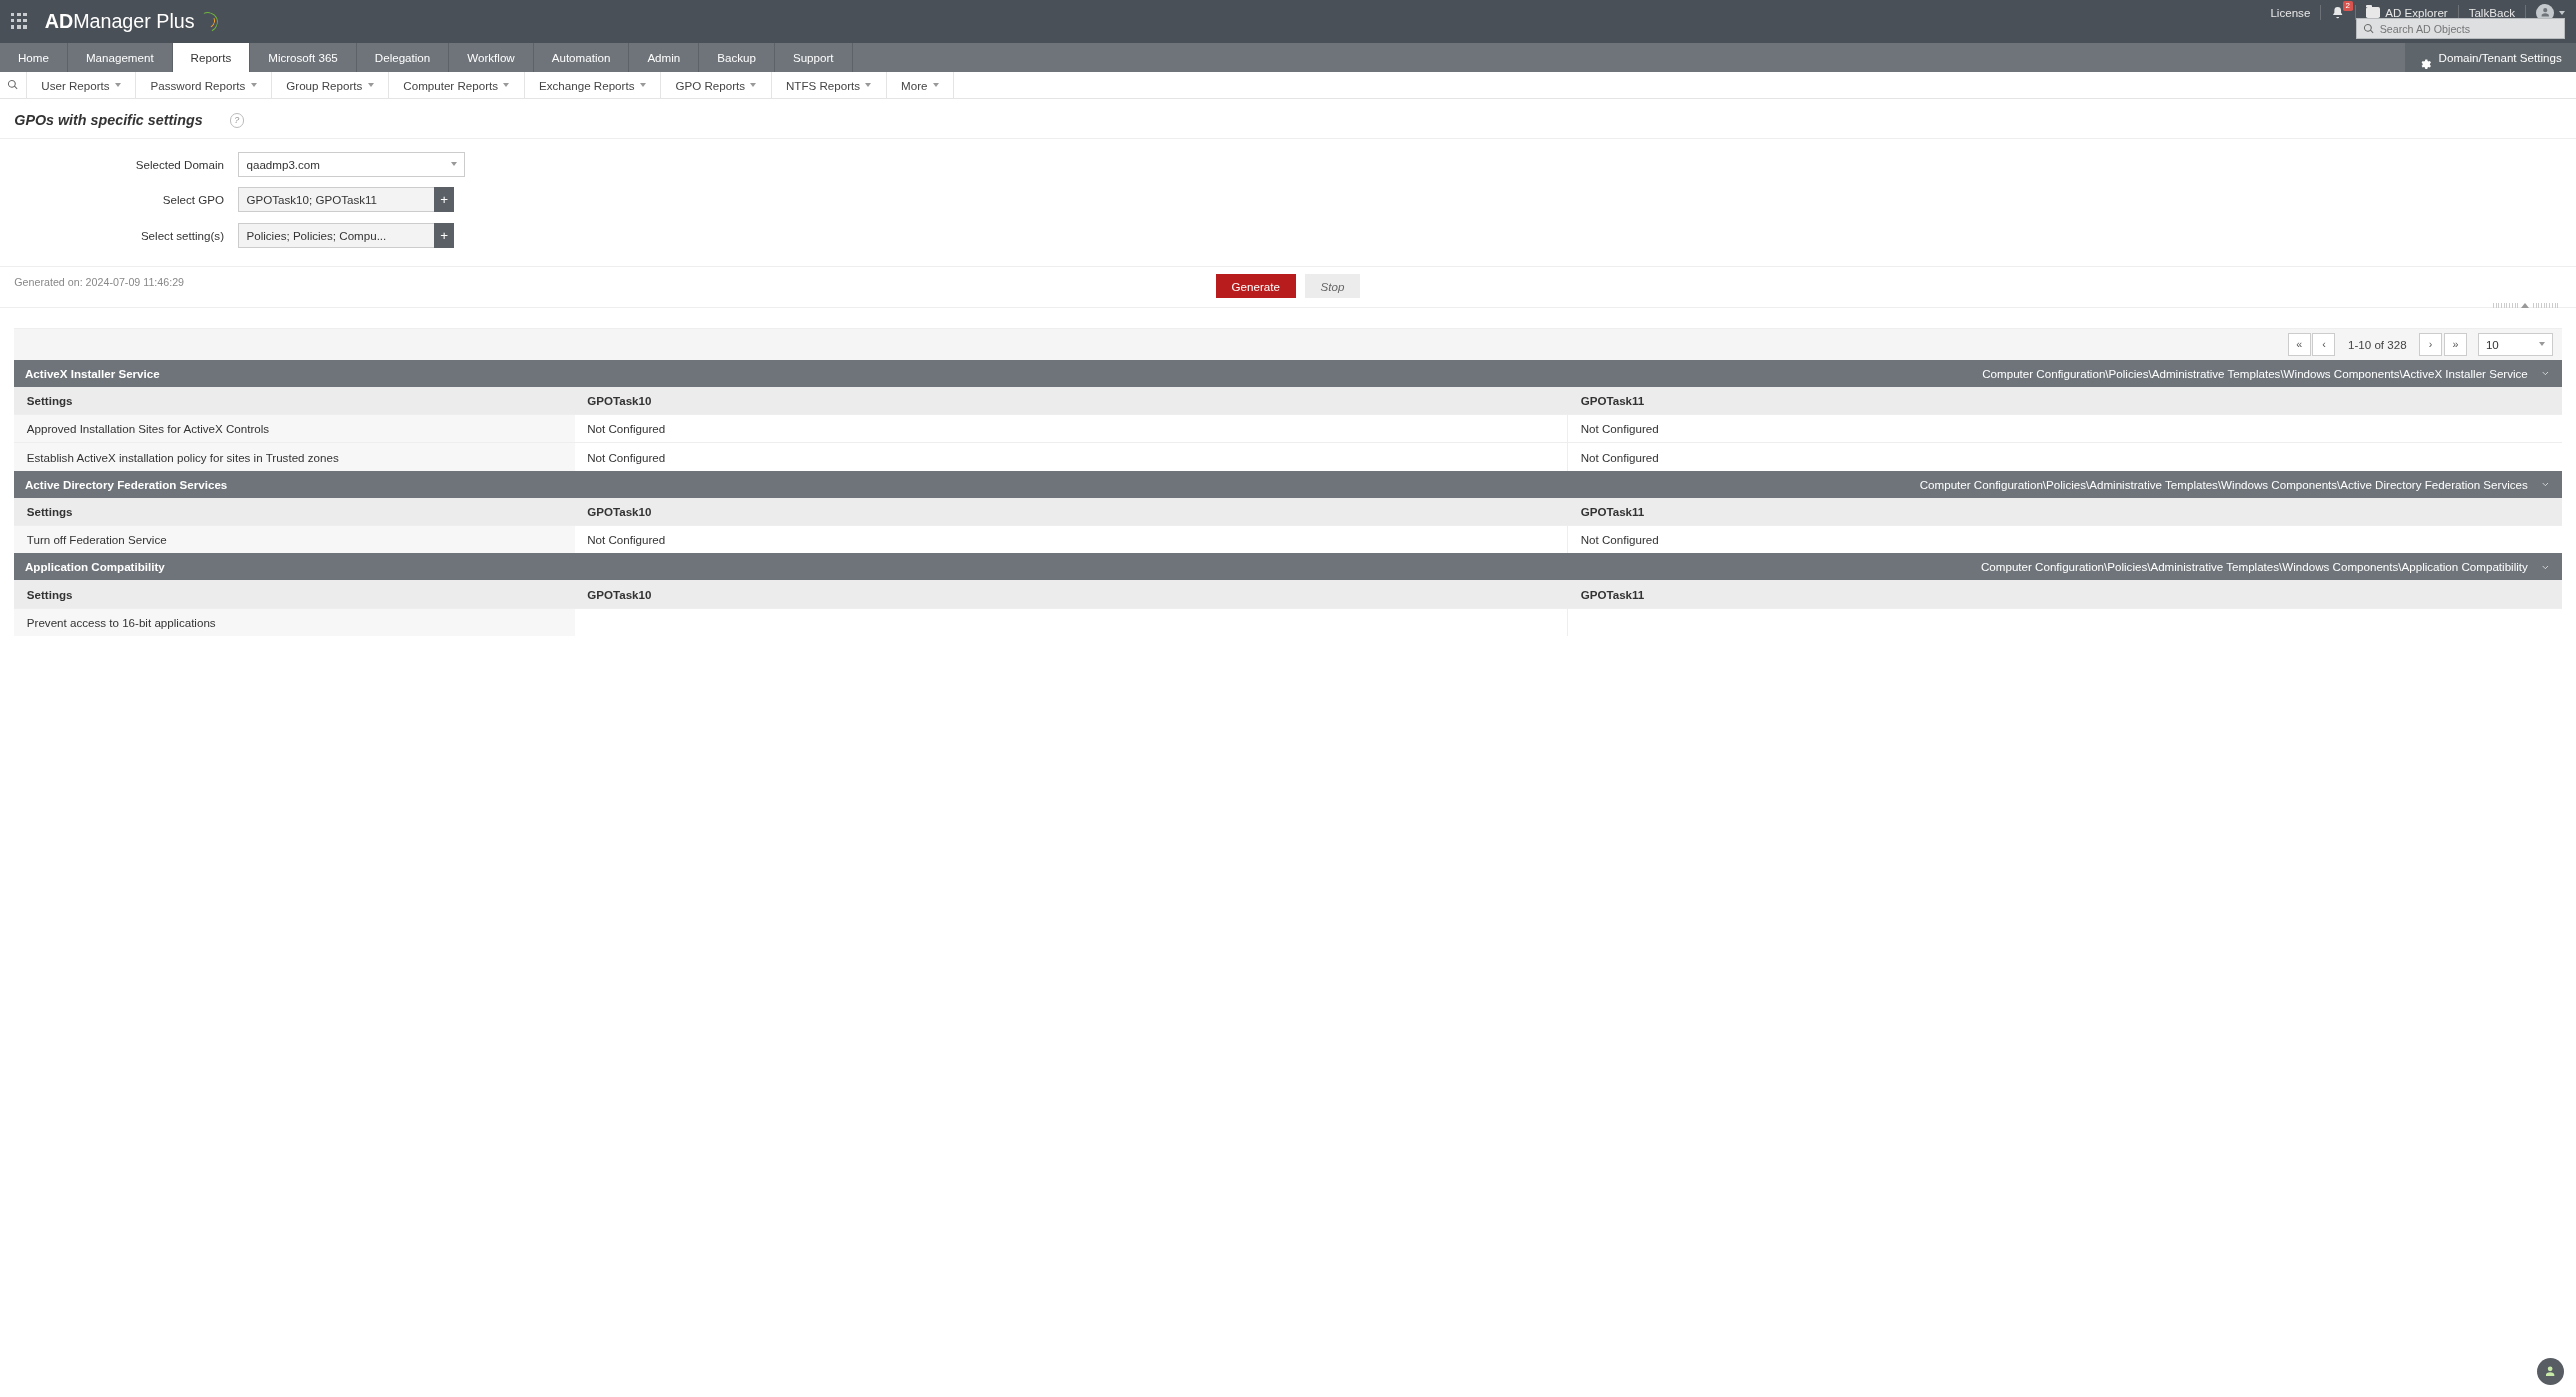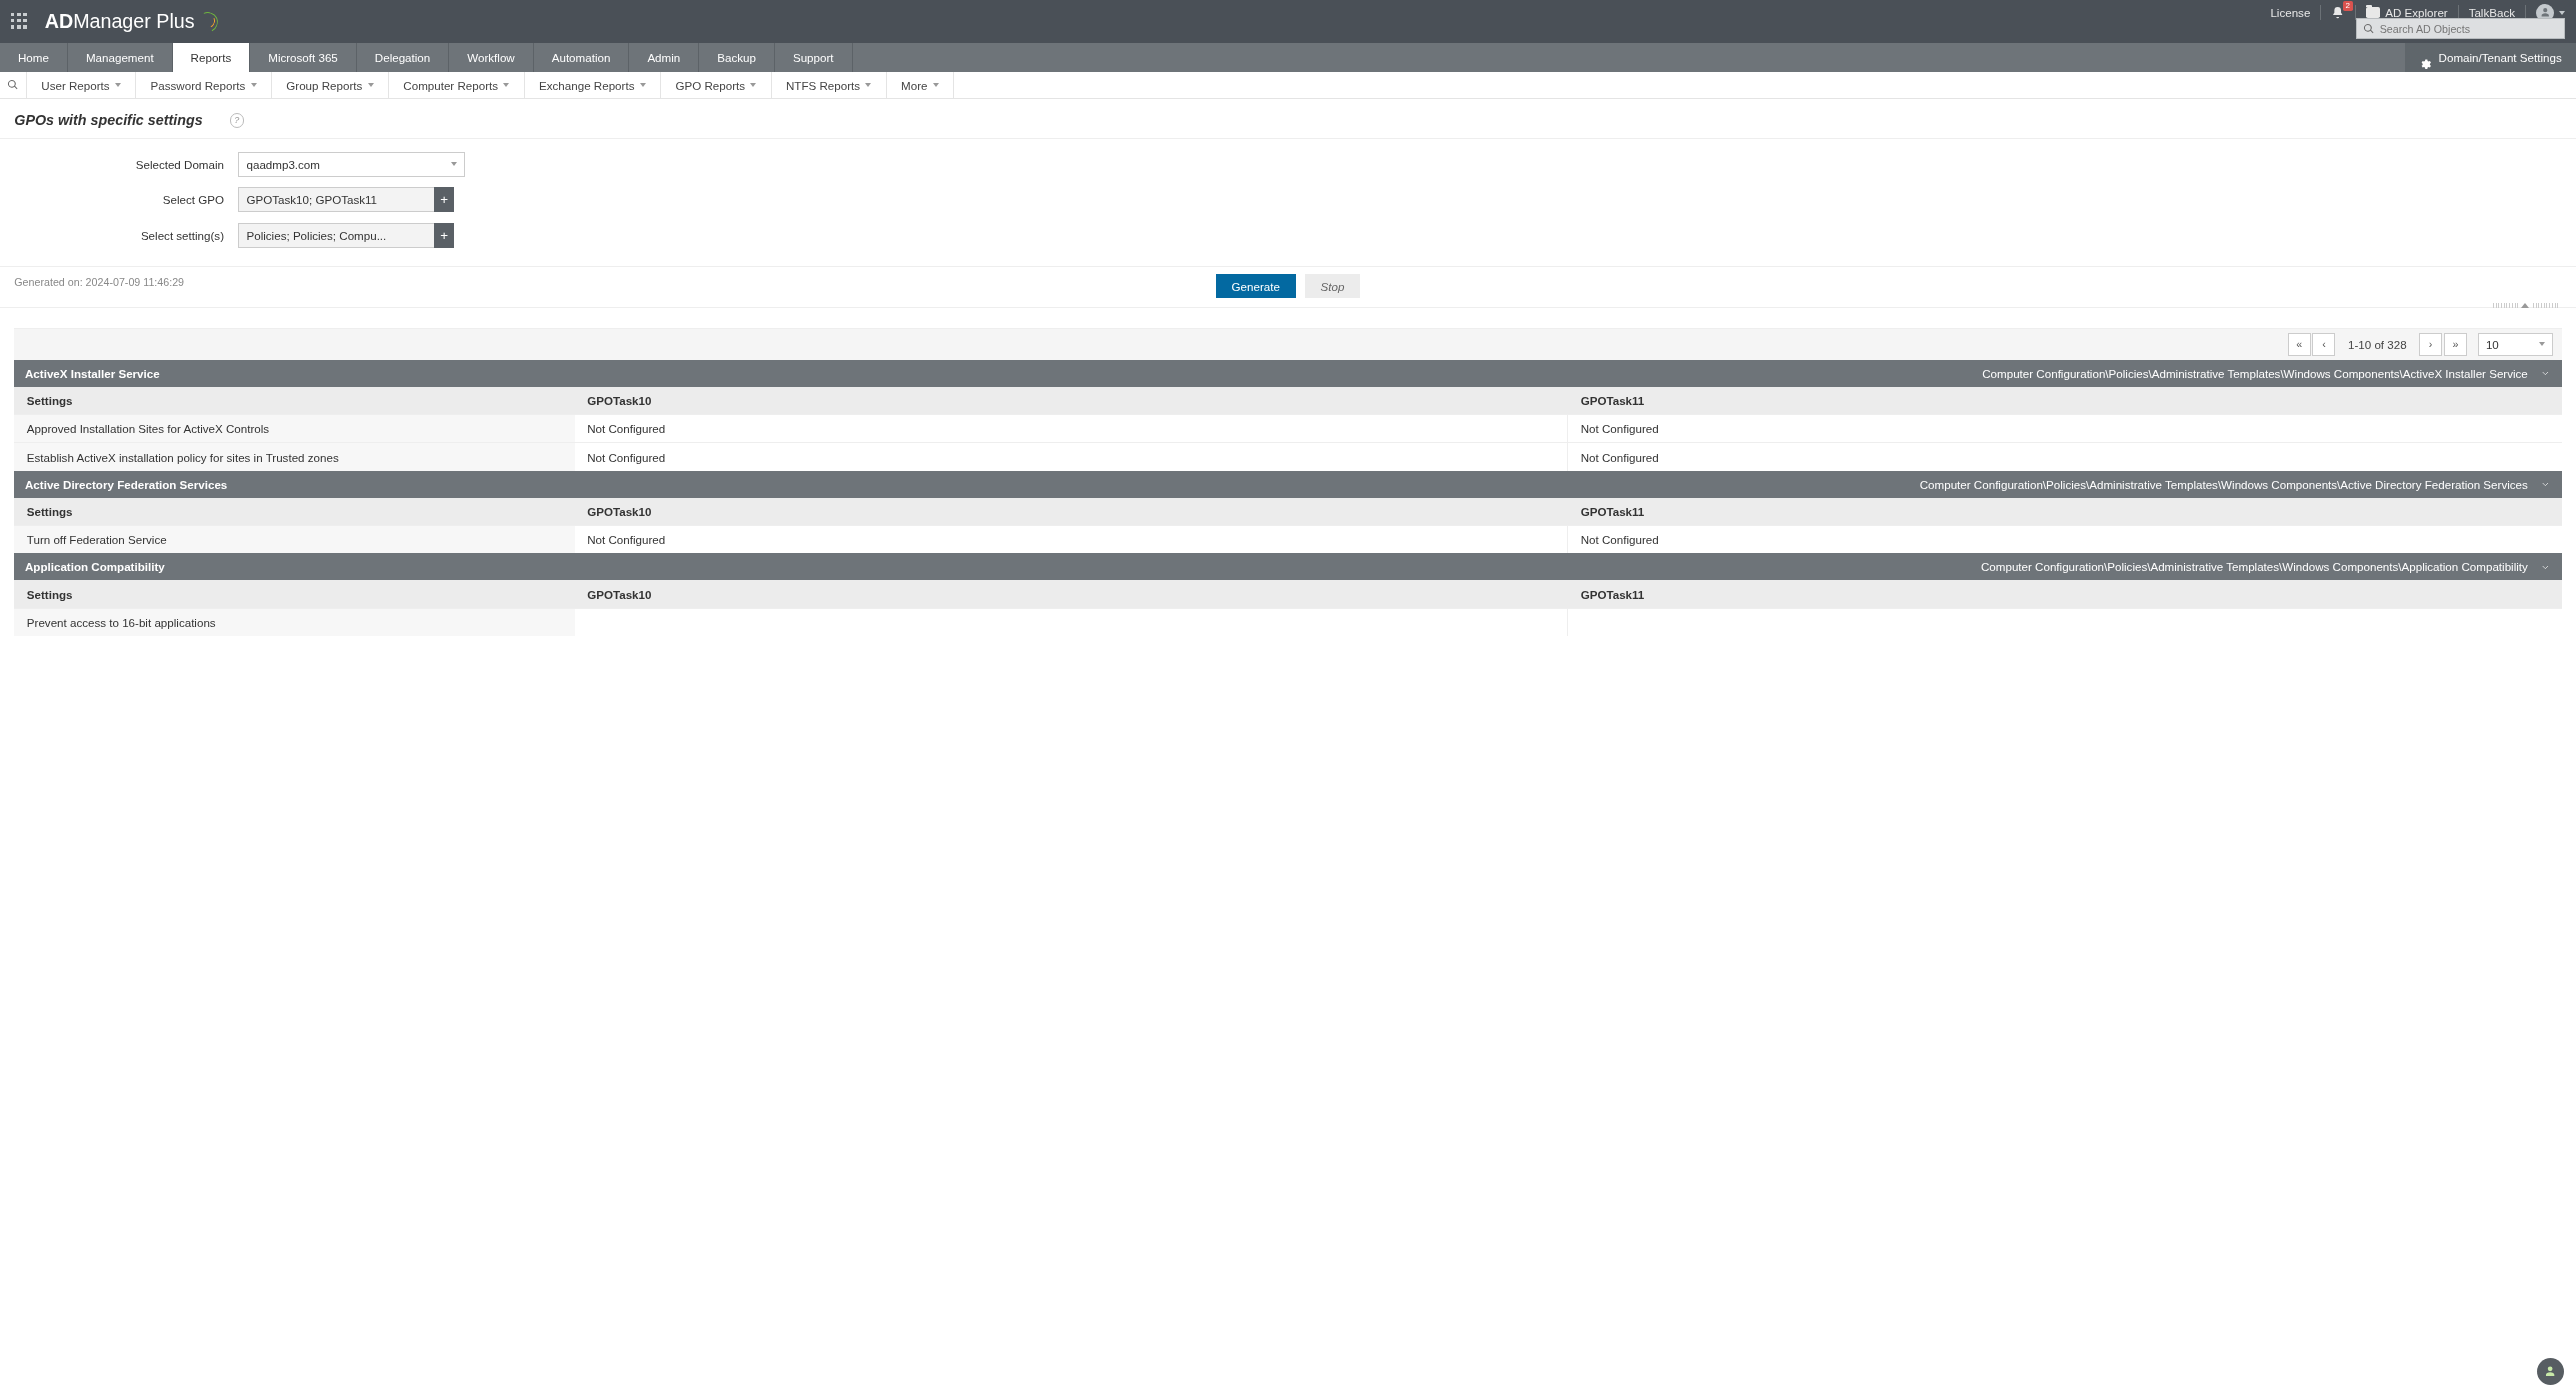--- a/index.html
+++ b/index.html
@@ -50,21 +50,21 @@
 
 .form-area { padding:12.5px 14.3px 7.2px; border-bottom:0.9px solid #eee;}
 .form-row { display:flex; align-items:center; margin-bottom:10.7px; }
 .form-row label { width:224px; text-align:right; padding-right:14.3px; color:#333; font-size:11.6px;}
 .select-box { width:227px; height:25px; border:0.9px solid #ccc; background:#fff; display:flex; align-items:center; padding:0 7.2px; cursor:pointer; justify-content:space-between;}
 .input-box { width:197px; height:25px; border:0.9px solid #ccc; background:#f3f3f3; display:flex; align-items:center; padding:0 7.2px;}
 .plus-btn { width:19.7px; height:25px; background:#5a6066; color:#fff; display:flex; align-items:center; justify-content:center; margin-left:-0.9px; font-size:13.4px; cursor:pointer;}
 
 
 .actions { text-align:center; padding:7.2px 0 9px; border-bottom:0.9px solid #eee; position:relative;}
-.btn-gen { background:#0369a1; color:#fff; border:0; padding:5.4px 16px; font-size:11.6px; cursor:pointer; margin-right:5.4px;}
+.btn-gen { background:#b91c1c; color:#fff; border:0; padding:5.4px 16px; font-size:11.6px; cursor:pointer; margin-right:5.4px;}
 .btn-stop { background:#ececec; color:#666; border:0; padding:5.4px 16px; font-size:11.6px; cursor:pointer;font-style:italic;}
 .gen-on { position:absolute; left:14.3px; top:9px; color:#888; font-size:10.7px;}
 .collapse-handle { position:absolute; right:18px; bottom:-0.9px; display:flex; align-items:center; gap:3.6px;}
 .collapse-handle .lines { width:25px; height:4.5px; background:repeating-linear-gradient(90deg,#ccc 0 0.9px,transparent 0.9px 2.7px);}
 .collapse-handle .tri { width:0; height:0; border-left:4.5px solid transparent; border-right:4.5px solid transparent; border-bottom:5.4px solid #999;}
 
 
 .pager-wrap { background:#f5f5f5; height:32px; border-top:0.9px solid #eee; margin:19.7px 14.3px 0 14.3px; display:flex; align-items:center; justify-content:flex-end; padding:0 9px; gap:1.8px;}
 .pg-btn { width:23px; height:23px; border:0.9px solid #ccc; background:#fff; display:flex; align-items:center; justify-content:center; cursor:pointer; font-size:10.7px; color:#555;}
 .pg-label { padding:0 10.7px; font-size:11.6px; color:#444; }

